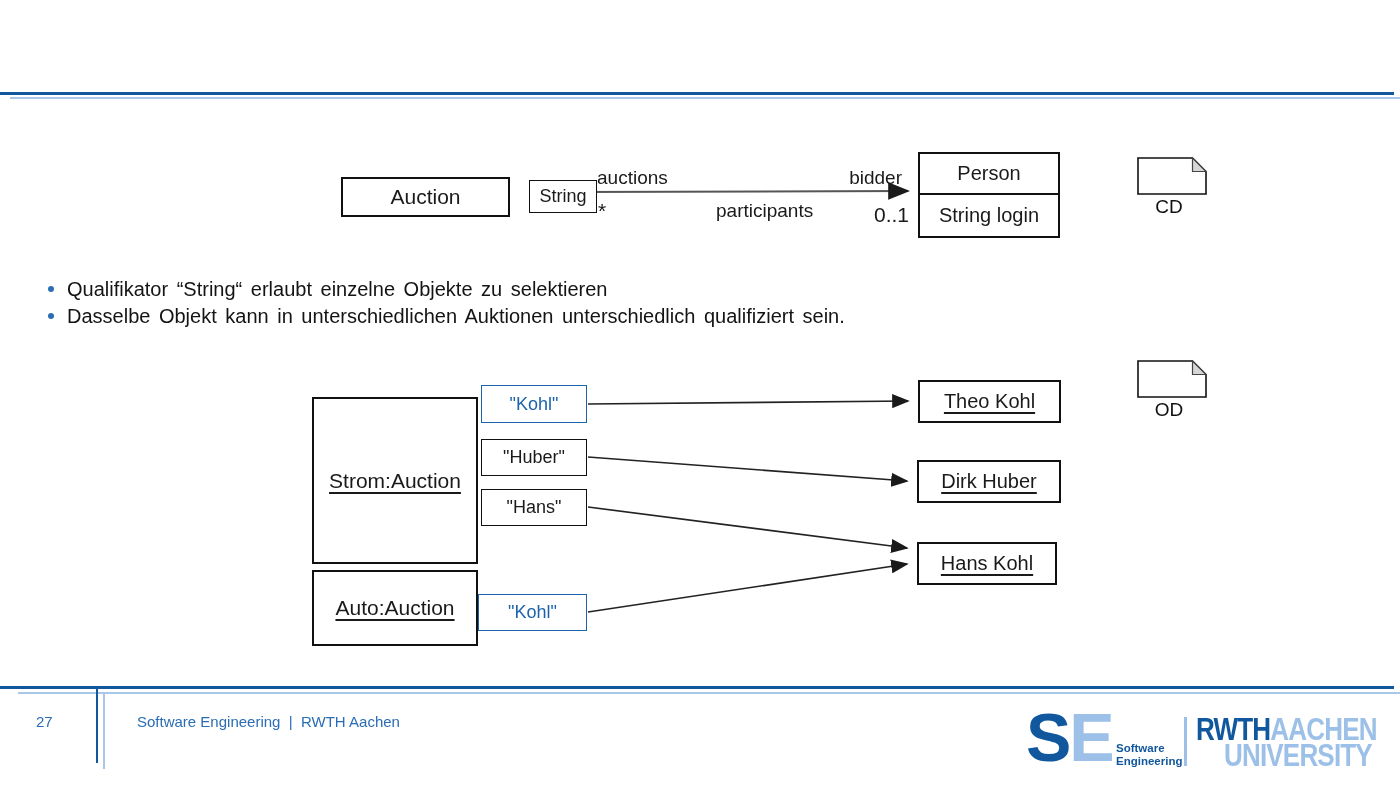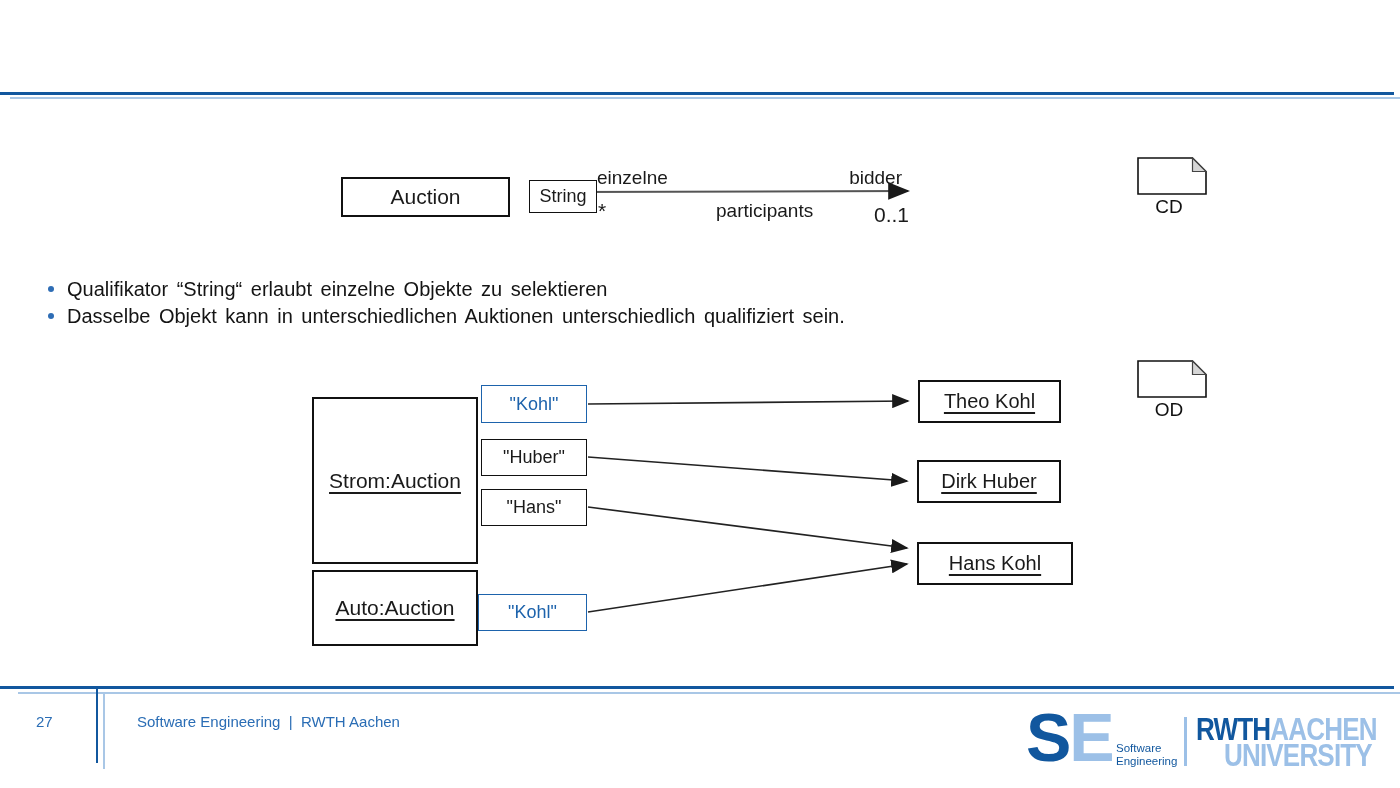--- a/index.html
+++ b/index.html
@@ -46,21 +46,21 @@
 
   
   .footer-num{left:36px;top:713px;font-size:15px;color:#2a6db5;}
   .footer-caption{left:137px;top:713px;font-size:15px;color:#2a6db5;white-space:pre;}
   .v-dark{left:96px;top:686px;width:2px;height:77px;background:#11579e;}
   .v-light{left:103px;top:692px;width:1.5px;height:77px;background:#a9c7e6;}
 
   .se-letters{left:1026px;top:703px;font-size:68px;font-weight:bold;line-height:1;letter-spacing:-2px;}
   .se-s{color:#11579e;}
   .se-e{color:#9cc0e7;}
-  .se-caption{left:1116px;top:742px;font-size:11.5px;font-weight:normal;color:#11579e;line-height:1.15;}
+  .se-caption{left:1116px;top:742px;font-size:11.5px;font-weight:bold;color:#11579e;line-height:1.15;}
   .logo-divider{left:1184px;top:717px;width:2.5px;height:49px;background:#9cc0e7;}
   .rwth-line{position:absolute;font-weight:bold;font-size:31px;line-height:1;letter-spacing:-1px;white-space:nowrap;transform:scaleX(0.84);transform-origin:left center;}
   .rwth-line1{left:1196px;top:714px;}
   .rwth-line2{left:1224px;top:740px;}
   .rwth-dark{color:#11579e;}
   .rwth-light{color:#9cc0e7;}
 </style>
 </head>
 <body>
 
@@ -81,21 +81,25 @@
     <line x1="588" y1="507" x2="907" y2="548" stroke="#222" stroke-width="1.6" marker-end="url(#arr)"></line>
     <line x1="588" y1="612" x2="907" y2="564" stroke="#222" stroke-width="1.6" marker-end="url(#arr)"></line>
   </svg>
 
   <div class="ubox" style="left:341px;top:177px;width:169px;height:40px;font-size:21px;">
     <span>Auction</span>
   </div>
   <div class="ubox thin" style="left:509px;top:180px;width:68px;height:33px;font-size:18px;z-index:2;margin-left:20px;">
     <span>String</span>
   </div>
-  <div class="assoc-label" style="left:597px;top:167px;">einzelne</div>
+  <div class="ubox" style="left:918px;top:152px;width:142px;height:86px;flex-direction:column;">
+    <div class="compartment p-top">Person</div>
+    <div class="compartment p-bottom">String login</div>
+  </div>
+  <div class="assoc-label" style="left:597px;top:167px;">auctions</div>
   <div class="assoc-label" style="left:830px;top:167px;width:72px;text-align:right;">bidder</div>
   <div class="assoc-label" style="left:598px;top:199px;font-size:21px;">*</div>
   <div class="assoc-label" style="left:716px;top:200px;">participants</div>
   <div class="assoc-label" style="left:874px;top:203px;font-size:21px;">0..1</div>
 
   <div class="note-tag" style="left:1137px;top:157px;">
     <svg width="70" height="38" viewBox="0 0 70 38">
       <path d="M1 1 H55.5 L69 14.5 V37 H1 Z" fill="#ffffff" stroke="#111" stroke-width="1.6"></path>
       <path d="M55.5 1 V14.5 H69 Z" fill="#d6d6d6" stroke="#444" stroke-width="1.2"></path>
     </svg>
@@ -130,21 +134,21 @@
   <div class="ubox thin blue-q" style="left:478px;top:594px;width:109px;height:37px;font-size:18px;z-index:2;">
     <span>"Kohl"</span>
   </div>
 
   <div class="ubox" style="left:918px;top:380px;width:143px;height:43px;font-size:20px;">
     <span class="uline">Theo Kohl</span>
   </div>
   <div class="ubox" style="left:917px;top:460px;width:144px;height:43px;font-size:20px;">
     <span class="uline">Dirk Huber</span>
   </div>
-  <div class="ubox" style="left:917px;top:542px;width:156px;height:43px;font-size:20px;">
+  <div class="ubox" style="left:917px;top:542px;width:140px;height:43px;font-size:20px;">
     <span class="uline">Hans Kohl</span>
   </div>
 
   <div class="note-tag" style="left:1137px;top:360px;">
     <svg width="70" height="38" viewBox="0 0 70 38">
       <path d="M1 1 H55.5 L69 14.5 V37 H1 Z" fill="#ffffff" stroke="#111" stroke-width="1.6"></path>
       <path d="M55.5 1 V14.5 H69 Z" fill="#d6d6d6" stroke="#444" stroke-width="1.2"></path>
     </svg>
     <span class="note-text">OD</span>
   </div>

